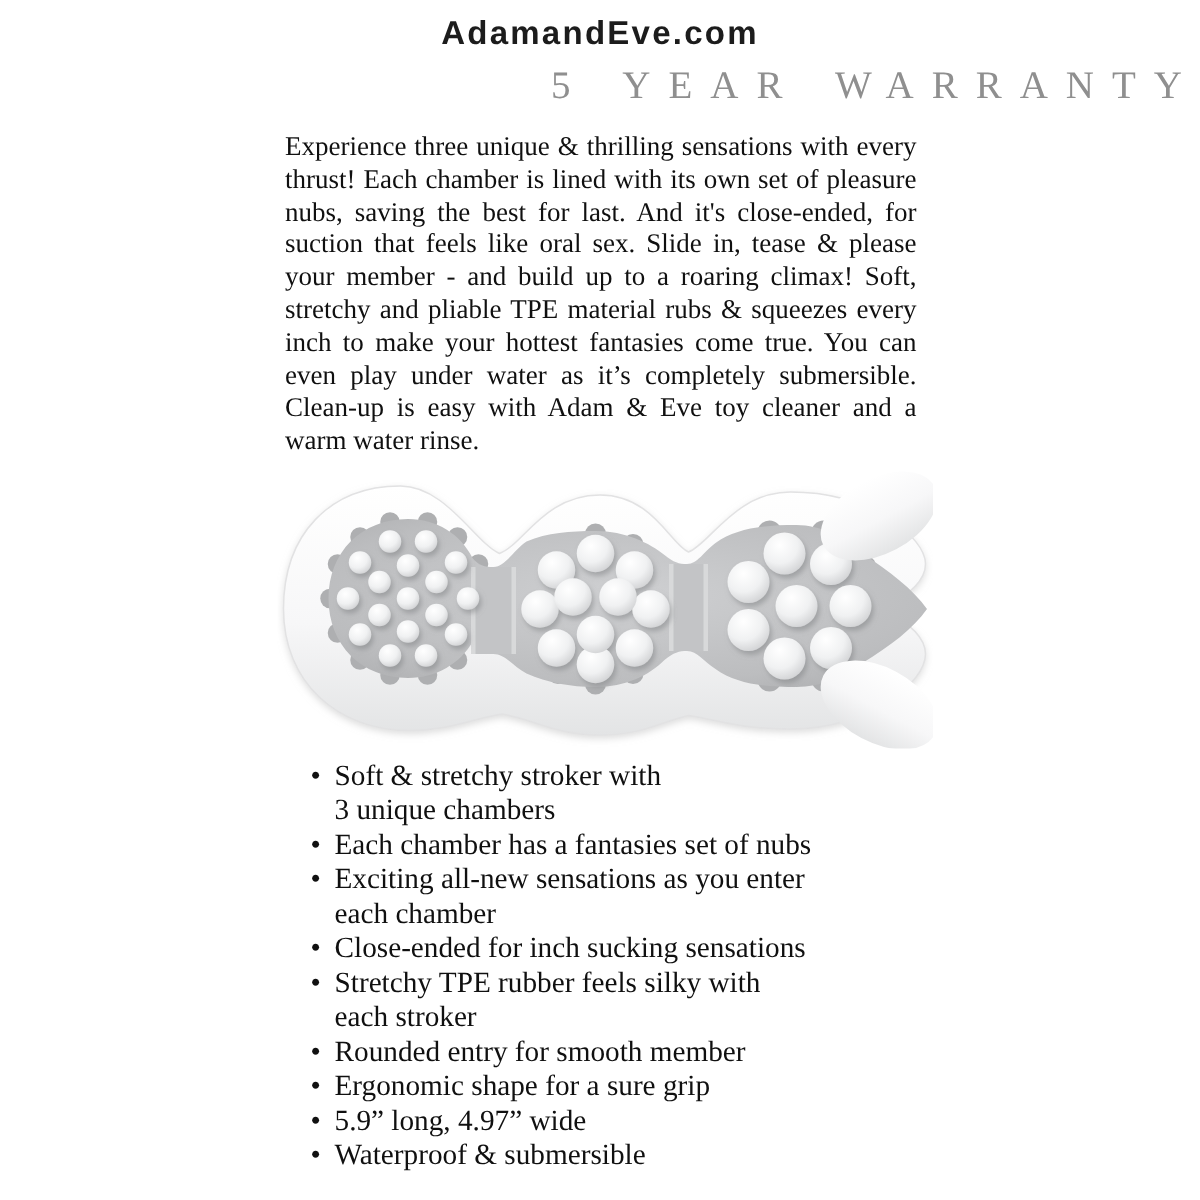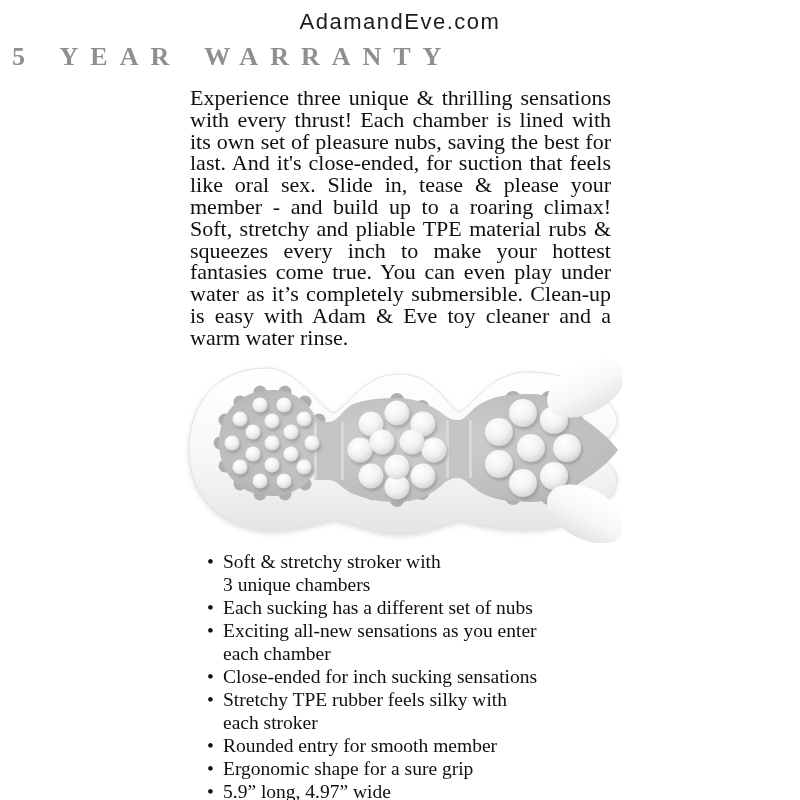--- a/index.html
+++ b/index.html
@@ -8,41 +8,41 @@
     width: 800px; height: 800px;
     font-family: "Liberation Serif", serif;
     color: #111111;
     overflow: hidden;
   }
   .site-header {
     margin-top: 9px;
     text-align: center;
     font-family: "Liberation Sans", sans-serif;
     font-size: 22px;
-    font-weight: 400;
+    font-weight: 700;
     letter-spacing: 1.5px;
     color: #1c1c1c;
   }
   .warranty {
     margin-top: 7px;
-    text-align: left;
+    text-align: right;
     font-family: "Liberation Serif", serif;
     font-size: 26px;
-    font-weight: 700;
+    font-weight: 400;
     color: #8f8f8f;
     letter-spacing: 12px;
     word-spacing: 5px;
     text-indent: 12px; 
     white-space: nowrap;
   }
   .description {
     margin: 15px 0 0 190px;
     width: 421px;
     text-align: justify;
-    font-size: 22px;
+    font-size: 18px;
     line-height: 21.8px;
     color: #101010;
   }
   .illustration-wrap {
     margin: 9px 0 0 185px;
     width: 437px;
     height: 185px;
   }
   .features {
     margin: 7px 0 0 207px;
@@ -204,21 +204,21 @@
 </div>
 
 <ul class="features">
   <li>
       <span class="dot">•</span>
       <span class="txt">Soft &amp; stretchy stroker with
 3 unique chambers</span>
     </li>
   <li>
       <span class="dot">•</span>
-      <span class="txt">Each sucking has a different set of nubs</span>
+      <span class="txt">Each chamber has a fantasies set of nubs</span>
     </li>
   <li>
       <span class="dot">•</span>
       <span class="txt">Exciting all-new sensations as you enter
 each chamber</span>
     </li>
   <li>
       <span class="dot">•</span>
       <span class="txt">Close-ended for inch sucking sensations</span>
     </li>

